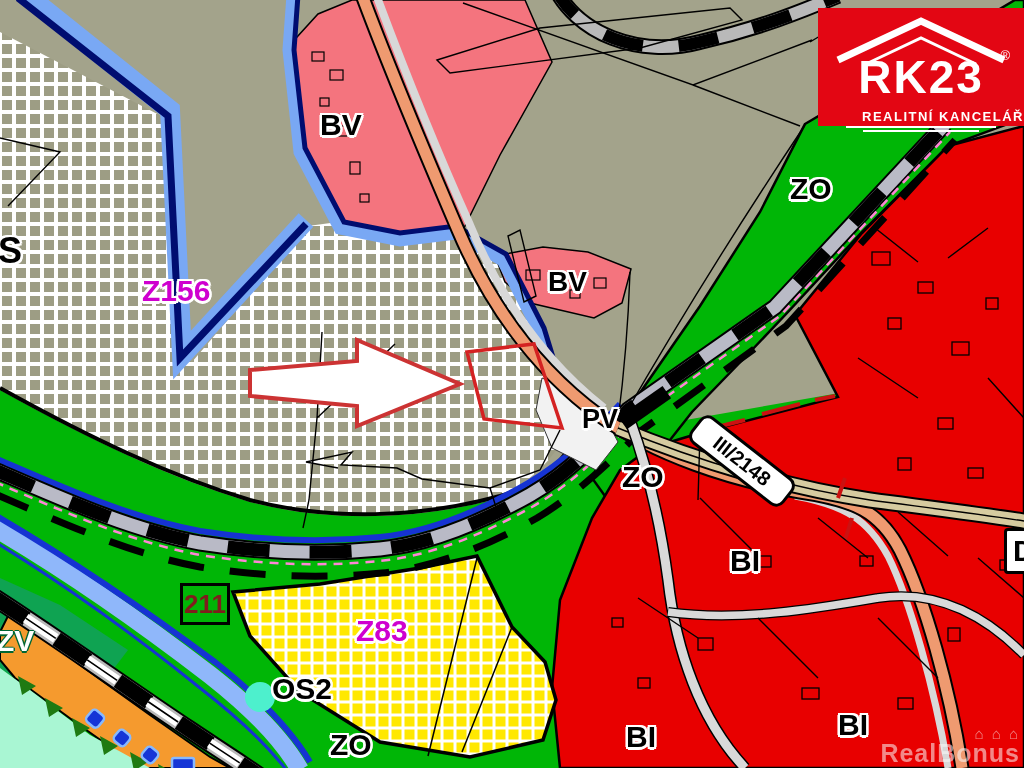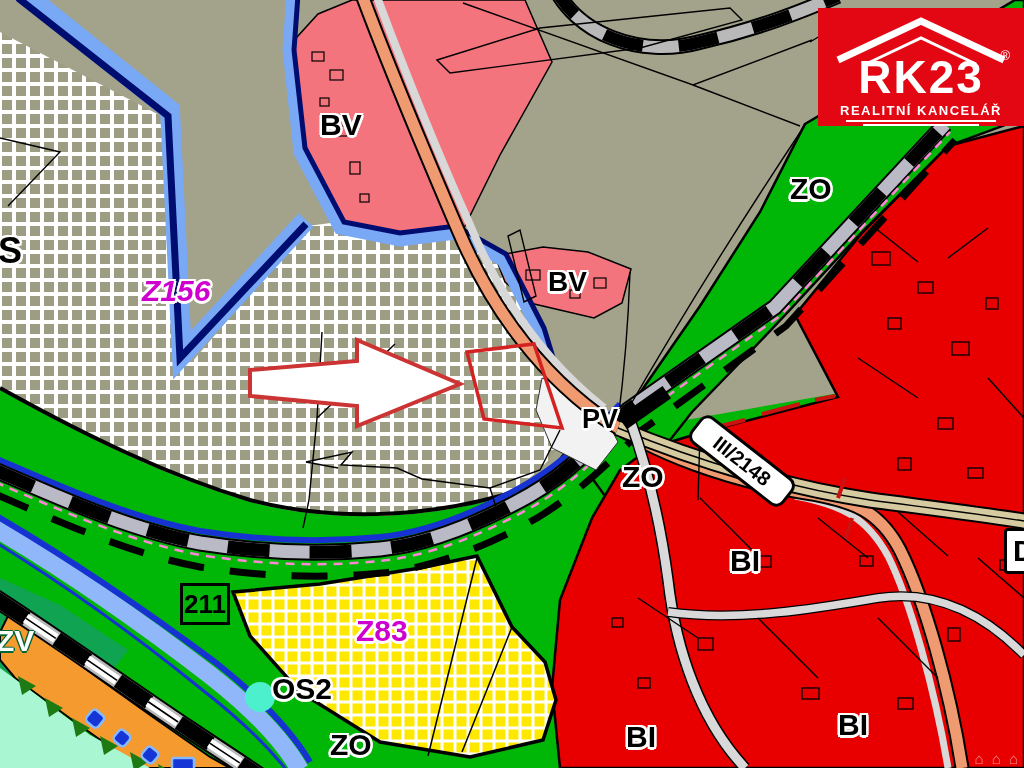--- a/index.html
+++ b/index.html
@@ -5,30 +5,30 @@
   html,body{margin:0;padding:0;}
   body{width:1024px;height:768px;overflow:hidden;background:#a3a38b;font-family:"Liberation Sans",sans-serif;}
   #map-root{position:relative;width:1024px;height:768px;overflow:hidden;}
   #base-svg{position:absolute;left:0;top:0;}
   .zl{position:absolute;font-weight:bold;font-size:30px;color:#000;line-height:1;
       text-shadow:2.5px 0 0 #fff,-2.5px 0 0 #fff,0 2.5px 0 #fff,0 -2.5px 0 #fff,
                   2px 2px 0 #fff,-2px -2px 0 #fff,2px -2px 0 #fff,-2px 2px 0 #fff;text-align:right;}
   .zl.mag{color:#cf00cf;}
   .zl.white{color:#fff;text-shadow:1.5px 0 0 #063,-1.5px 0 0 #063,0 1.5px 0 #063,0 -1.5px 0 #063;}
   .sign211{position:absolute;left:180px;top:583px;width:44px;height:36px;background:#00b606;
-      border:3.5px solid #000;color:#000000;font-weight:bold;font-size:26px;text-align:center;line-height:36px;}
+      border:3.5px solid #000;color:#7f1d1d;font-weight:bold;font-size:26px;text-align:center;line-height:36px;}
   .sign2148{position:absolute;left:683px;top:444px;width:112px;height:28px;background:#fff;
       border:3px solid #000;border-radius:10px;color:#000;font-weight:bold;font-size:20px;text-align:center;
       line-height:28px;transform:rotate(38deg);}
   .signD{position:absolute;left:1004px;top:528px;width:40px;height:40px;background:#fff;border:3px solid #000;
       border-radius:4px;color:#000;font-weight:bold;font-size:30px;line-height:40px;padding-left:6px;}
   #logo{position:absolute;left:818px;top:8px;width:206px;height:118px;background:#e30613;color:#fff;text-align:center;}
   #logo .brand{font-weight:bold;font-size:46px;letter-spacing:2px;line-height:1;margin-top:46px;}
   #logo .reg{position:absolute;right:14px;top:40px;font-size:13px;}
-  #logo .tag{font-weight:bold;font-size:13px;letter-spacing:1.5px;margin-top:3px;}
+  #logo .tag{font-weight:bold;font-size:13px;letter-spacing:1.5px;margin-top:9px;text-align:right;}
   #logo .u1,#logo .u2{height:2px;background:#fff;margin:2px auto 0;}
   #logo .u1{width:150px;} #logo .u2{width:116px;}
   #logo svg{position:absolute;left:0;top:0;}
   #watermark{position:absolute;right:4px;bottom:2px;text-align:right;color:rgba(250,250,250,0.55);
       font-weight:bold;line-height:1;}
   #watermark .houses{font-size:15px;letter-spacing:2px;display:block;}
   #watermark .wtext{font-size:25px;letter-spacing:1px;}
 </style>
 </head>
 <body>
@@ -217,21 +217,21 @@
   </g>
 
   <circle cx="260" cy="697" r="15" fill="#4df0cd"></circle>
 
   <path fill="none" stroke="#d42222" stroke-width="3.5" d="M467,352 L534,344 L562,428 L484,419 Z"></path>
 
   <path fill="#fff" stroke="#cc3333" stroke-width="4" stroke-linejoin="miter" d="M250,370 L357,361 L357,340 L460,384 L357,426 L357,406 L250,396 Z"></path>
 </svg>
 
 <div class="zl" style="left:-2px;top:233px;font-size:36px;">S</div>
-<div class="zl mag" style="left:142px;top:276px;font-style:italic;">Z156</div>
+<div class="zl mag" style="left:142px;top:276px;">Z156</div>
 <div class="zl" style="left:320px;top:110px;">BV</div>
 <div class="zl" style="left:548px;top:268px;font-size:28px;">BV</div>
 <div class="zl" style="left:790px;top:174px;">ZO</div>
 <div class="zl" style="left:622px;top:462px;">ZO</div>
 <div class="zl" style="left:330px;top:730px;">ZO</div>
 <div class="zl" style="left:582px;top:406px;font-size:27px;">PV</div>
 <div class="zl" style="left:272px;top:626px;margin-top:48px;">OS2</div>
 <div class="zl mag" style="left:356px;top:616px;">Z83</div>
 <div class="zl" style="left:730px;top:546px;">BI</div>
 <div class="zl" style="left:626px;top:722px;">BI</div>
@@ -249,15 +249,16 @@
   </svg>
   <div class="reg">®</div>
   <div class="brand">RK23</div>
   <div class="tag">REALITNÍ KANCELÁŘ</div>
   <div class="u1"></div>
   <div class="u2"></div>
 </div>
 
 <div id="watermark">
   <span class="houses">⌂ ⌂ ⌂</span>
+  <span class="wtext">RealBonus</span>
 </div>
 
 </div>
 
 </body></html>

